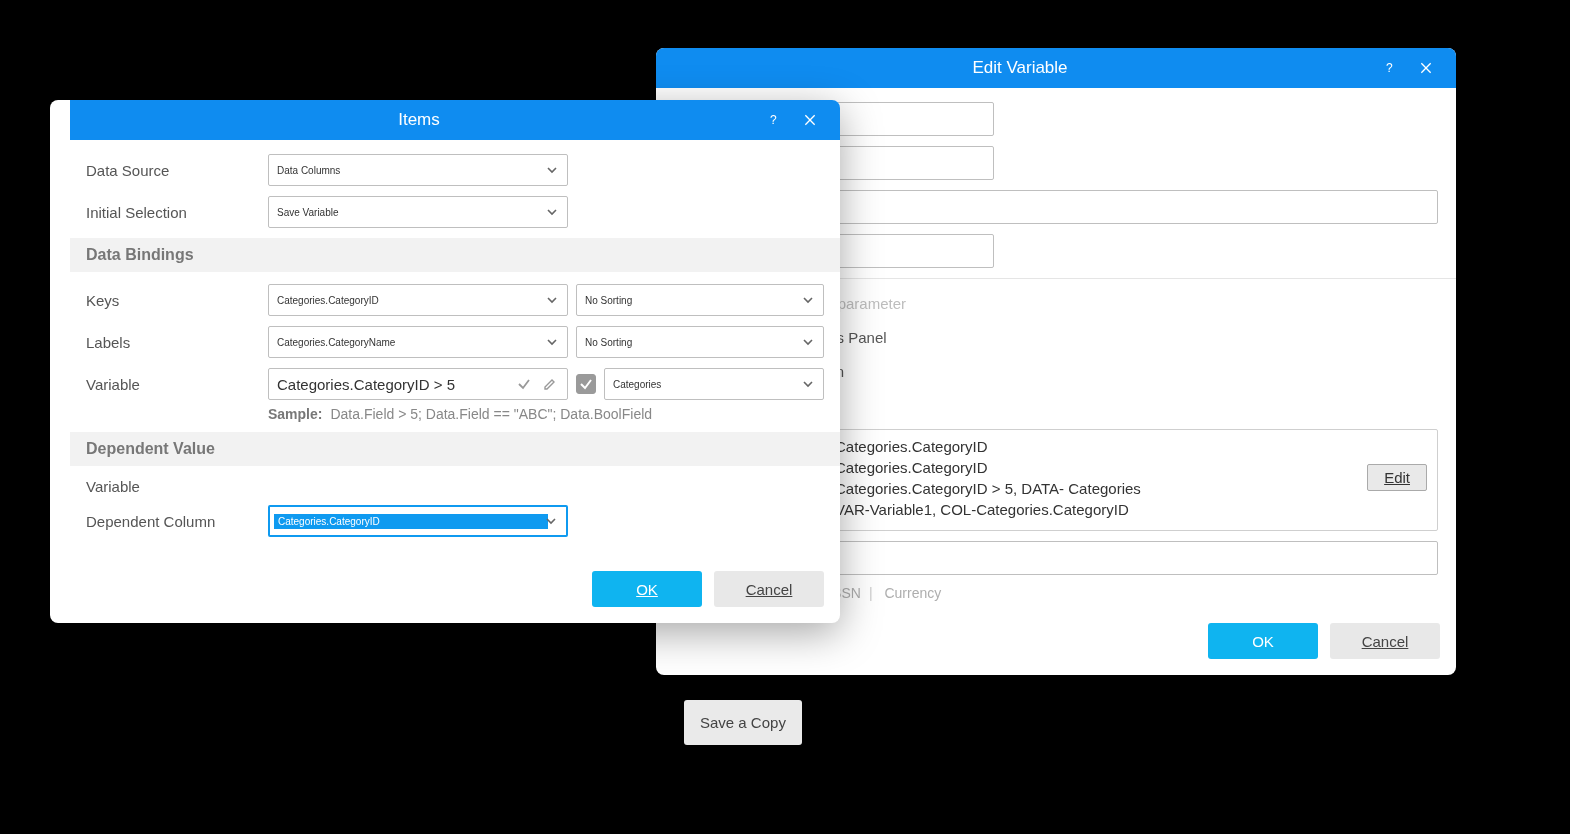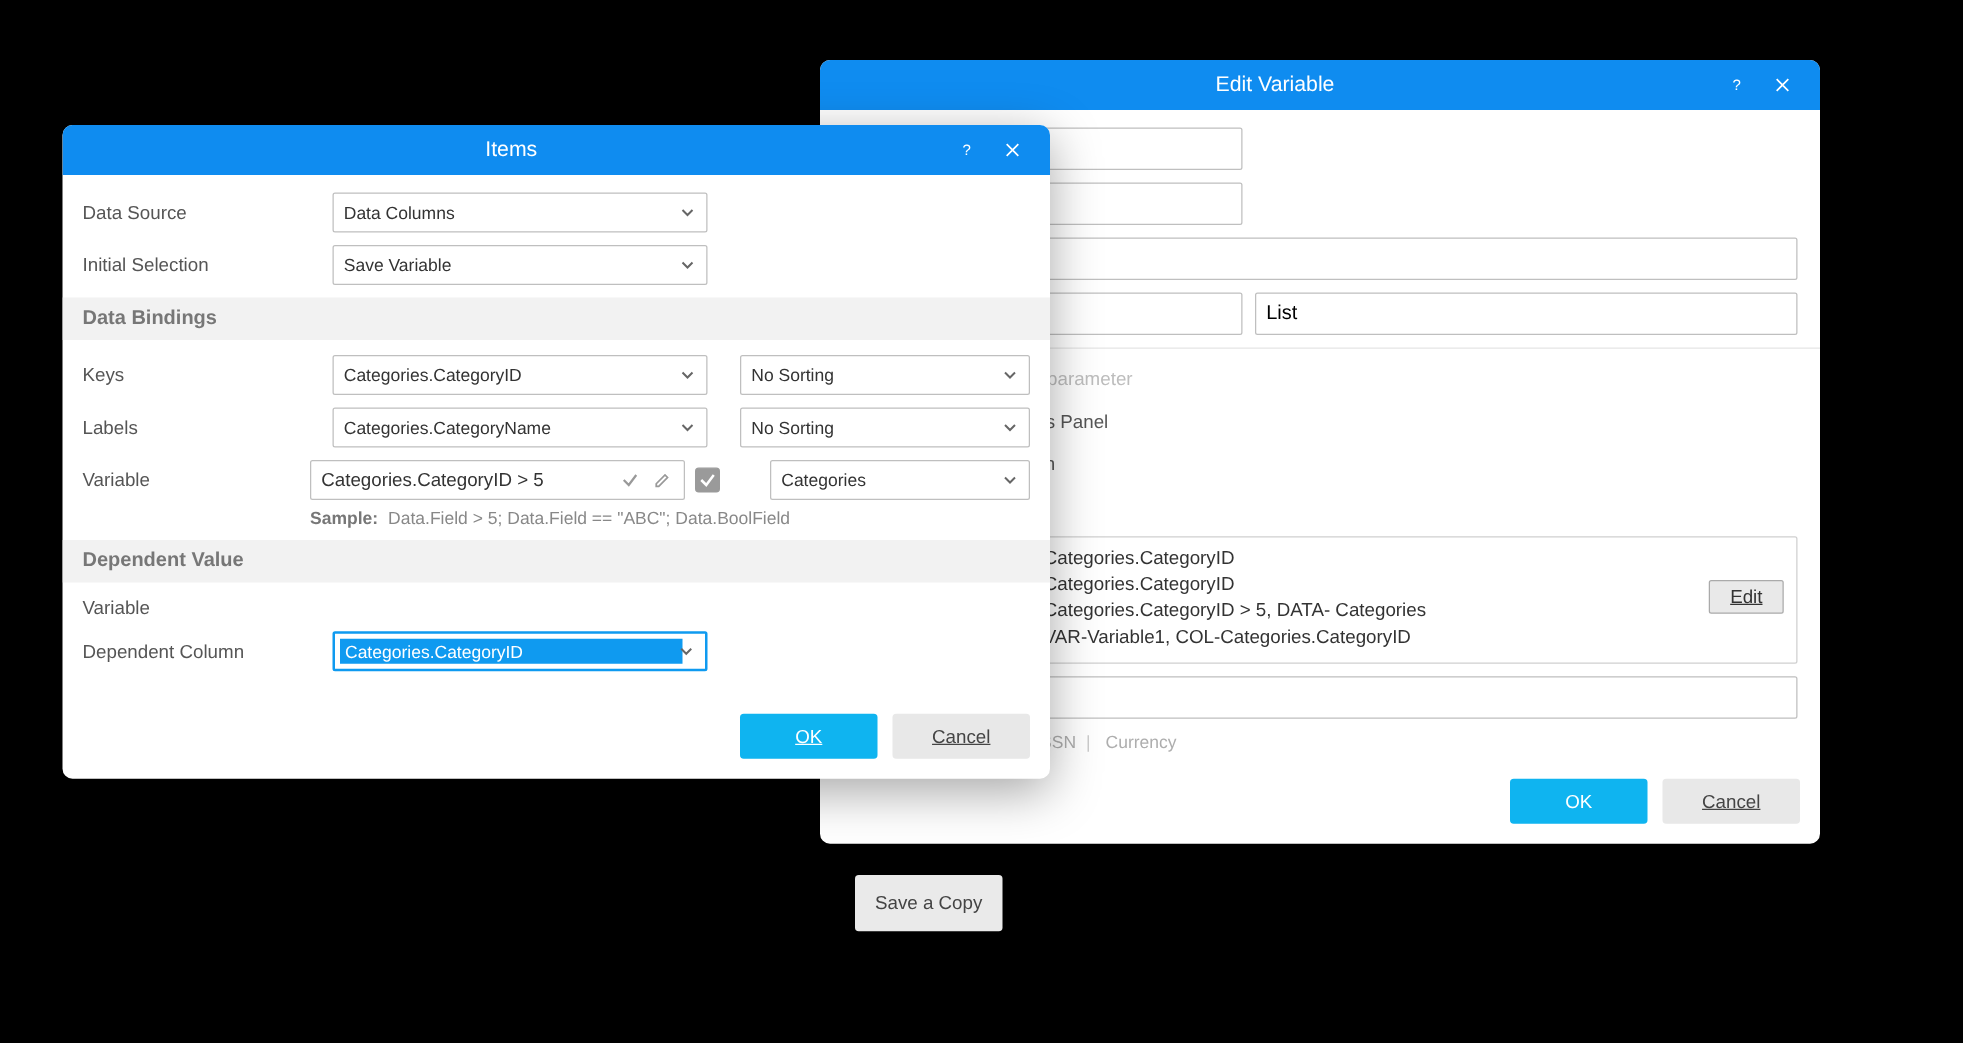--- a/index.html
+++ b/index.html
@@ -51,27 +51,26 @@
   font-size: 16px;
   font-weight: 600;
   color: #777;
 }
 
 .combo, .txt {
   height: 32px;
   border: 1px solid #bfbfbf;
   border-radius: 2px;
   padding: 0 8px;
-  font-size: 14px;
+  font-size: 10px;
   background: #fff;
   display: flex;
   align-items: center;
   position: relative;
   cursor: pointer;
-  margin-left: 18px;
 }
 .combo .val { flex: 1; color: #333; }
 .combo .chev {
   width: 14px; height: 14px;
   display: flex; align-items: center; justify-content: center;
 }
 .combo .chev svg { width: 10px; height: 10px; }
 .combo.sel {
   border: 2px solid #0f9af0;
 }
@@ -85,21 +84,21 @@
 .expr-input {
   flex: 1; height: 32px; border: 1px solid #bfbfbf; border-radius: 2px;
   display: flex; align-items: center; padding: 0 6px 0 8px; gap: 4px;
 }
 .expr-input .val { flex: 1; font-size: 15px; color: #333; }
 .expr-input .ico {
   width: 22px; height: 22px; display:flex; align-items:center; justify-content:center;
   color: #999; cursor:pointer;
 }
 
-.chk-row { display:flex; align-items:center; gap:22px; }
+.chk-row { display:flex; align-items:center; gap:8px; }
 .chk {
   width: 20px; height: 20px; border: 1px solid #bbb; border-radius: 3px;
   display:flex; align-items:center; justify-content:center; cursor:pointer;
   background:#fff; flex-shrink:0;
 }
 .chk.on { background: #9a9a9a; border-color:#9a9a9a; }
 .chk.on svg { width:14px; height:14px; }
 .chk.dis { border-color:#ddd; }
 
 .sample { margin-left: 182px; font-size: 14px; color: #888; margin-top: -4px; margin-bottom: 10px; }
@@ -193,28 +192,20 @@
     <div class="ev-dual">
       <div class="ev-combo" style="flex:0 0 320px;">
         <span class="ico-abc">abc</span>
         <span class="val">string</span>
         <span class="chev">
             <svg viewBox="0 0 10 10">
               <path class="chev-path" d="M1 3 L5 7 L9 3"></path>
             </svg>
           </span>
       </div>
-      <div class="ev-combo">
-        <span class="val">List</span>
-        <span class="chev">
-            <svg viewBox="0 0 10 10">
-              <path class="chev-path" d="M1 3 L5 7 L9 3"></path>
-            </svg>
-          </span>
-      </div>
     </div>
     <div class="ev-sep"></div>
 
     <div class="ev-chk-row dis">
       <div class="chk dis"></div>
       <span>Allow using as SQL parameter</span>
     </div>
     <div class="ev-chk-row">
       <div class="chk on">
         <svg viewBox="0 0 14 14">
@@ -263,21 +254,21 @@
   <div class="footer">
     <div class="btn primary">
         <span>OK</span>
       </div>
     <div class="btn default">
         <span class="ul">Cancel</span>
       </div>
   </div>
 </div>
 
-<div class="dialog" style="left:50px; top:100px; width:790px;">
+<div class="dialog" style="left:50px; top:100px; width:790px;padding-left:20px;">
   <div class="titlebar">
     <span class="title">Items</span>
     <div class="tb-btn">
       <svg viewBox="0 0 24 24" width="16" height="16">
           <text x="6" y="18" fill="#fff" font-size="18">?</text>
         </svg>
     </div>
     <div class="tb-btn">
       <svg viewBox="0 0 24 24" width="16" height="16">
           <path d="M5 5 L19 19 M19 5 L5 19" stroke="#fff" stroke-width="2"></path>

